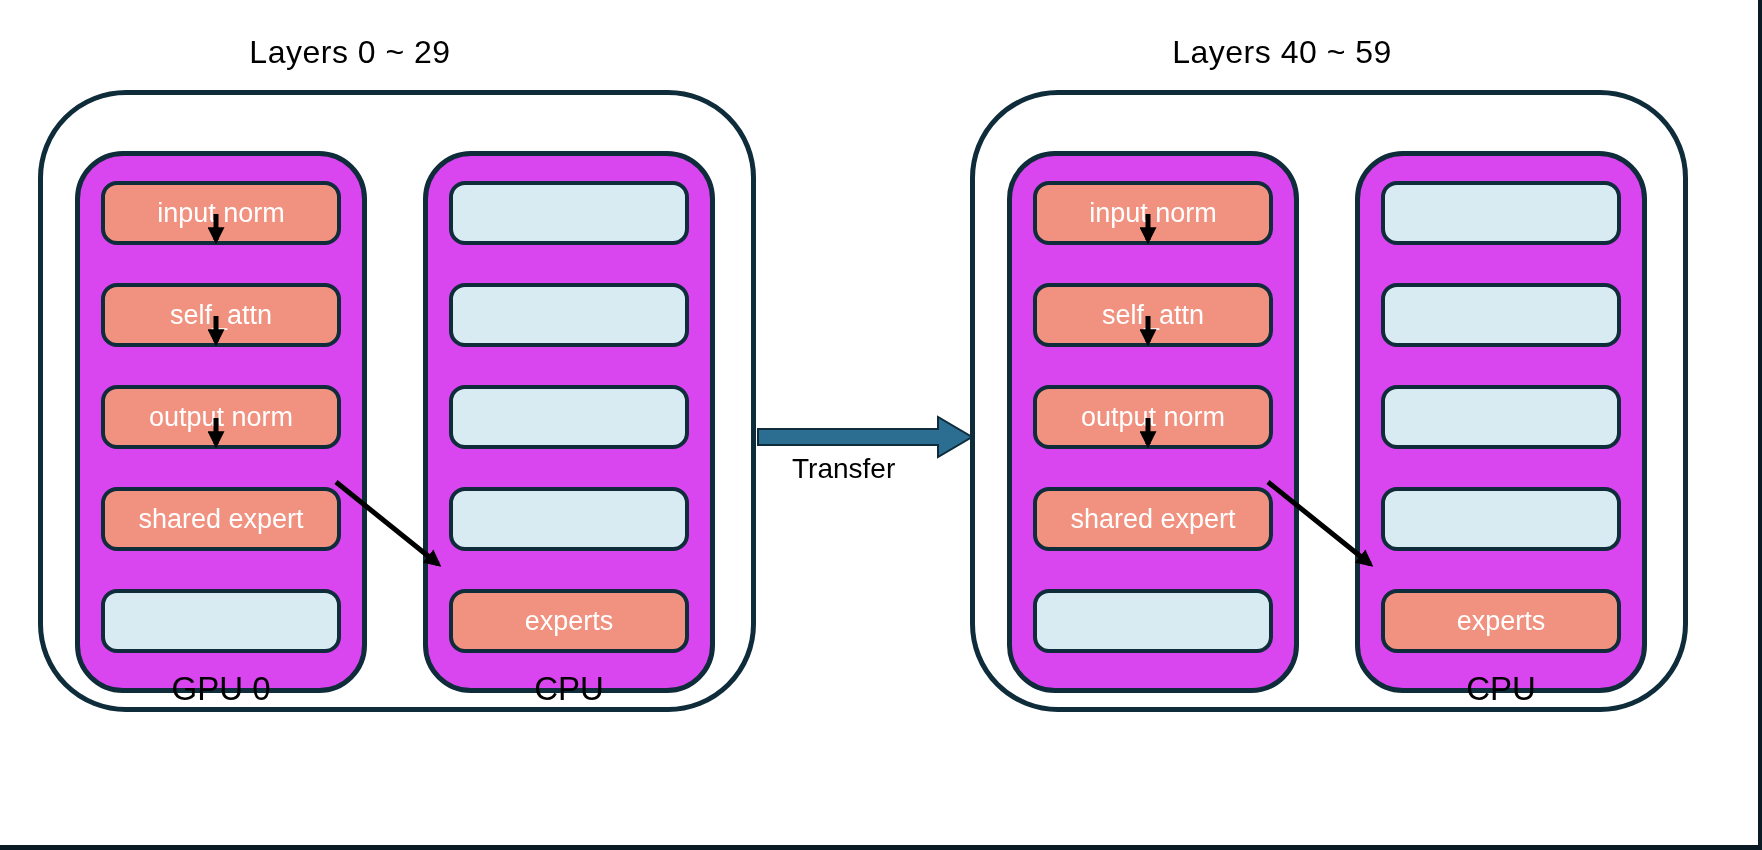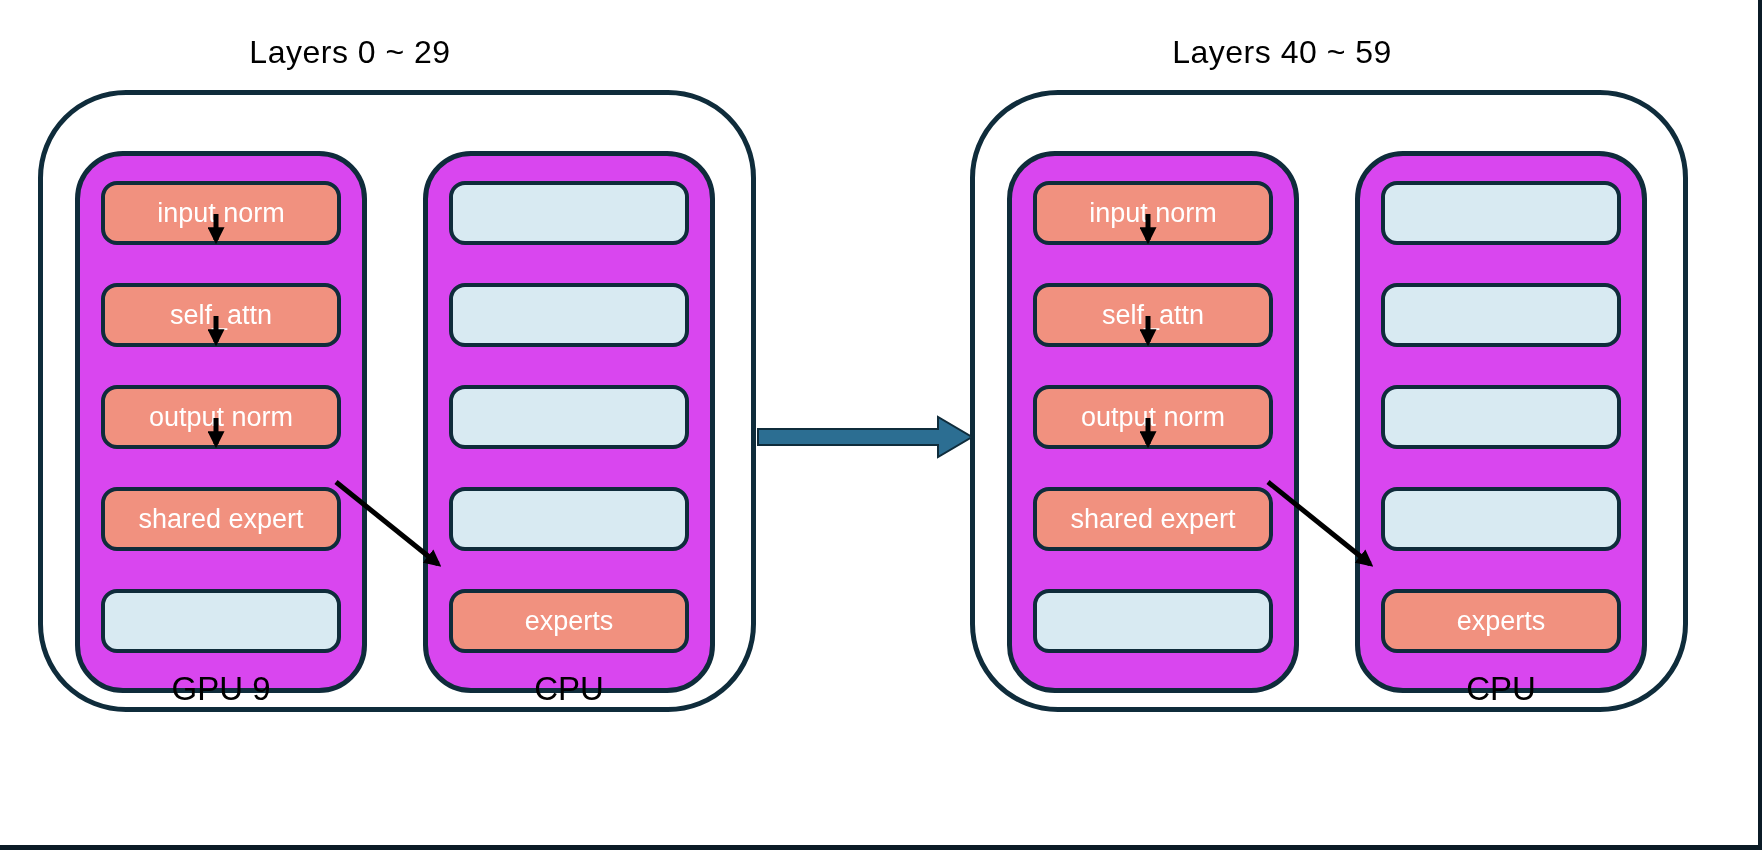--- a/index.html
+++ b/index.html
@@ -60,21 +60,21 @@
       <div class="box salmon b3">shared expert</div>
       <div class="box blue b4"></div>
     </div>
     <div class="column col-cpu">
       <div class="box blue b0"></div>
       <div class="box blue b1"></div>
       <div class="box blue b2"></div>
       <div class="box blue b3"></div>
       <div class="box salmon b4">experts</div>
     </div>
-    <div class="col-label" style="left:32px;">GPU 9</div>
+    <div class="col-label" style="left:32px;">GPU 0</div>
     <div class="col-label" style="left:380px;">CPU</div>
   </div>
 
   <div class="group" style="left:970px;">
     <div class="column col-gpu">
       <div class="box salmon b0">input norm</div>
       <div class="box salmon b1">self_attn</div>
       <div class="box salmon b2">output norm</div>
       <div class="box salmon b3">shared expert</div>
       <div class="box blue b4"></div>
@@ -83,20 +83,21 @@
       <div class="box blue b0"></div>
       <div class="box blue b1"></div>
       <div class="box blue b2"></div>
       <div class="box blue b3"></div>
       <div class="box salmon b4">experts</div>
     </div>
     <div class="col-label" style="left:380px;">CPU</div>
   </div>
 
   <div class="transfer-text">
+    <div>Transfer</div>
   </div>
 
   <svg class="overlay" width="1762" height="850" viewBox="0 0 1762 850">
     <defs>
       <marker id="ah" viewBox="0 0 10 10" refX="7.5" refY="5" markerWidth="3.4" markerHeight="3.4" orient="auto-start-reverse">
         <path d="M0,0 L10,5 L0,10 z" fill="var(--flowArrow,#000)"></path>
       </marker>
     </defs>
 
     <line x1="216" y1="214" x2="216" y2="240" stroke="var(--flowArrow,#000)" stroke-width="5" marker-end="url(#ah)"></line>

